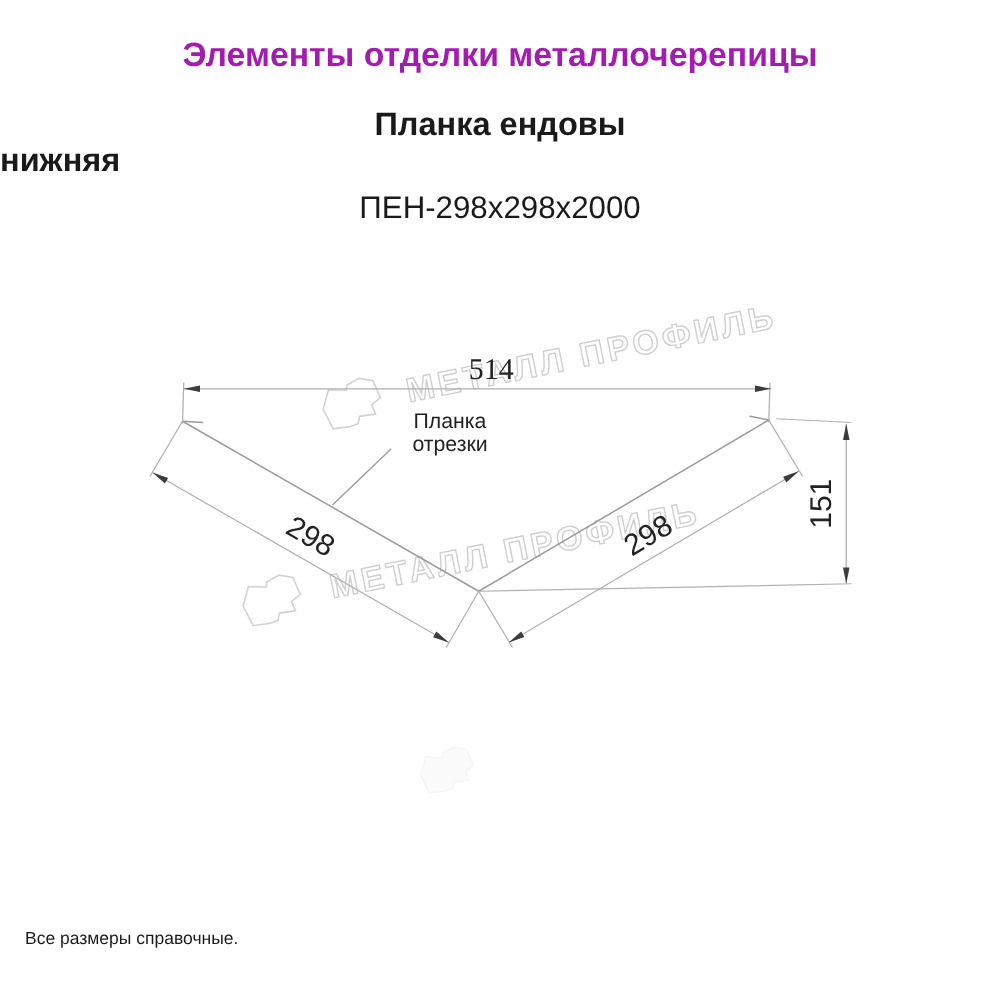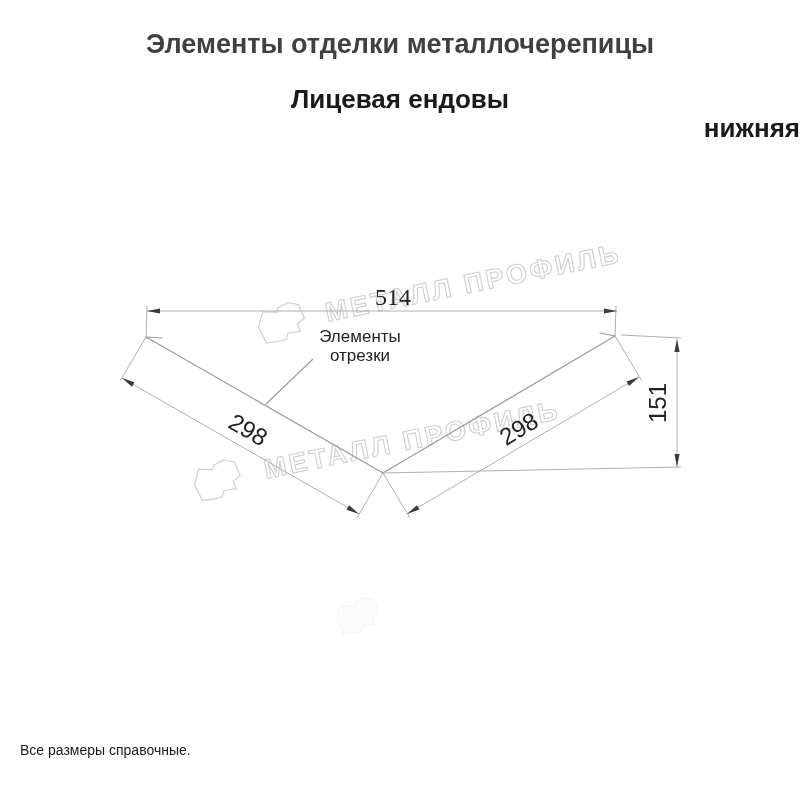--- a/index.html
+++ b/index.html
@@ -1,24 +1,24 @@
 <!DOCTYPE html>
 <html><head>
 <meta charset="utf-8">
 <style>
   html,body{margin:0;padding:0;background:#fff;}
   .page{position:relative;width:800px;height:800px;background:#ffffff;
         font-family:"Liberation Sans", sans-serif;overflow:hidden;}
   .abs{position:absolute;}
   
   .title{left:0;top:29px;width:800px;text-align:center;font-size:27px;
-         font-weight:bold;color:#404040;}
+         font-weight:bold;color:#a21caf;}
   .sub1{left:0;top:84px;width:800px;text-align:center;font-size:26px;
         font-weight:bold;color:#1a1a1a;}
-  .sub2{left:0;top:113px;width:800px;text-align:right;font-size:26px;
+  .sub2{left:0;top:113px;width:800px;text-align:left;font-size:26px;
         font-weight:bold;color:#1a1a1a;}
   .code{left:0;top:152px;width:800px;text-align:center;font-size:25px;
         font-weight:normal;color:#1a1a1a;}
   
   .dim{font-size:24px;color:#222;white-space:nowrap;}
   .dim-top{left:393px;top:297px;transform:translate(-50%,-50%);font-family:Liberation Serif, serif;}
   .dim-left{left:248px;top:430px;transform:translate(-50%,-50%) rotate(30deg);}
   .dim-right{left:519px;top:429px;transform:translate(-50%,-50%) rotate(-31deg);}
   .dim-height{left:658px;top:403px;transform:translate(-50%,-50%) rotate(-90deg);}
   .face-label{left:360px;top:328px;transform:translateX(-50%);text-align:center;
@@ -104,30 +104,31 @@
       <polygon points="359,514 346.5,509.7 349.1,505.2"></polygon>
       <polygon points="639,377 629.1,385.9 626.5,381.4"></polygon>
       <polygon points="407,514 419.5,509.6 416.9,505.2"></polygon>
       <polygon points="677,339 674.4,352 679.6,352"></polygon>
       <polygon points="677,467 674.4,454 679.6,454"></polygon>
     </g>
   </svg>
 
   <div class="layer" style="z-index:3;width:800px;height:800px;">
     <div class="abs title">Элементы отделки металлочерепицы</div>
-    <div class="abs sub1">Лицевая ендовы</div>
+    <div class="abs sub1">Планка ендовы</div>
     <div class="abs sub2">нижняя</div>
+    <div class="abs code">ПЕН-298x298x2000</div>
 
     <div class="abs dim dim-top">514</div>
     <div class="abs dim dim-left">298</div>
     <div class="abs dim dim-right">298</div>
     <div class="abs dim dim-height">151</div>
 
     <div class="abs face-label">
-      <div>Элементы</div>
+      <div>Планка</div>
       <div>отрезки</div>
     </div>
 
     <div class="abs footer">
       <div>Все размеры справочные.</div>
     </div>
   </div>
 
 </div>
 

